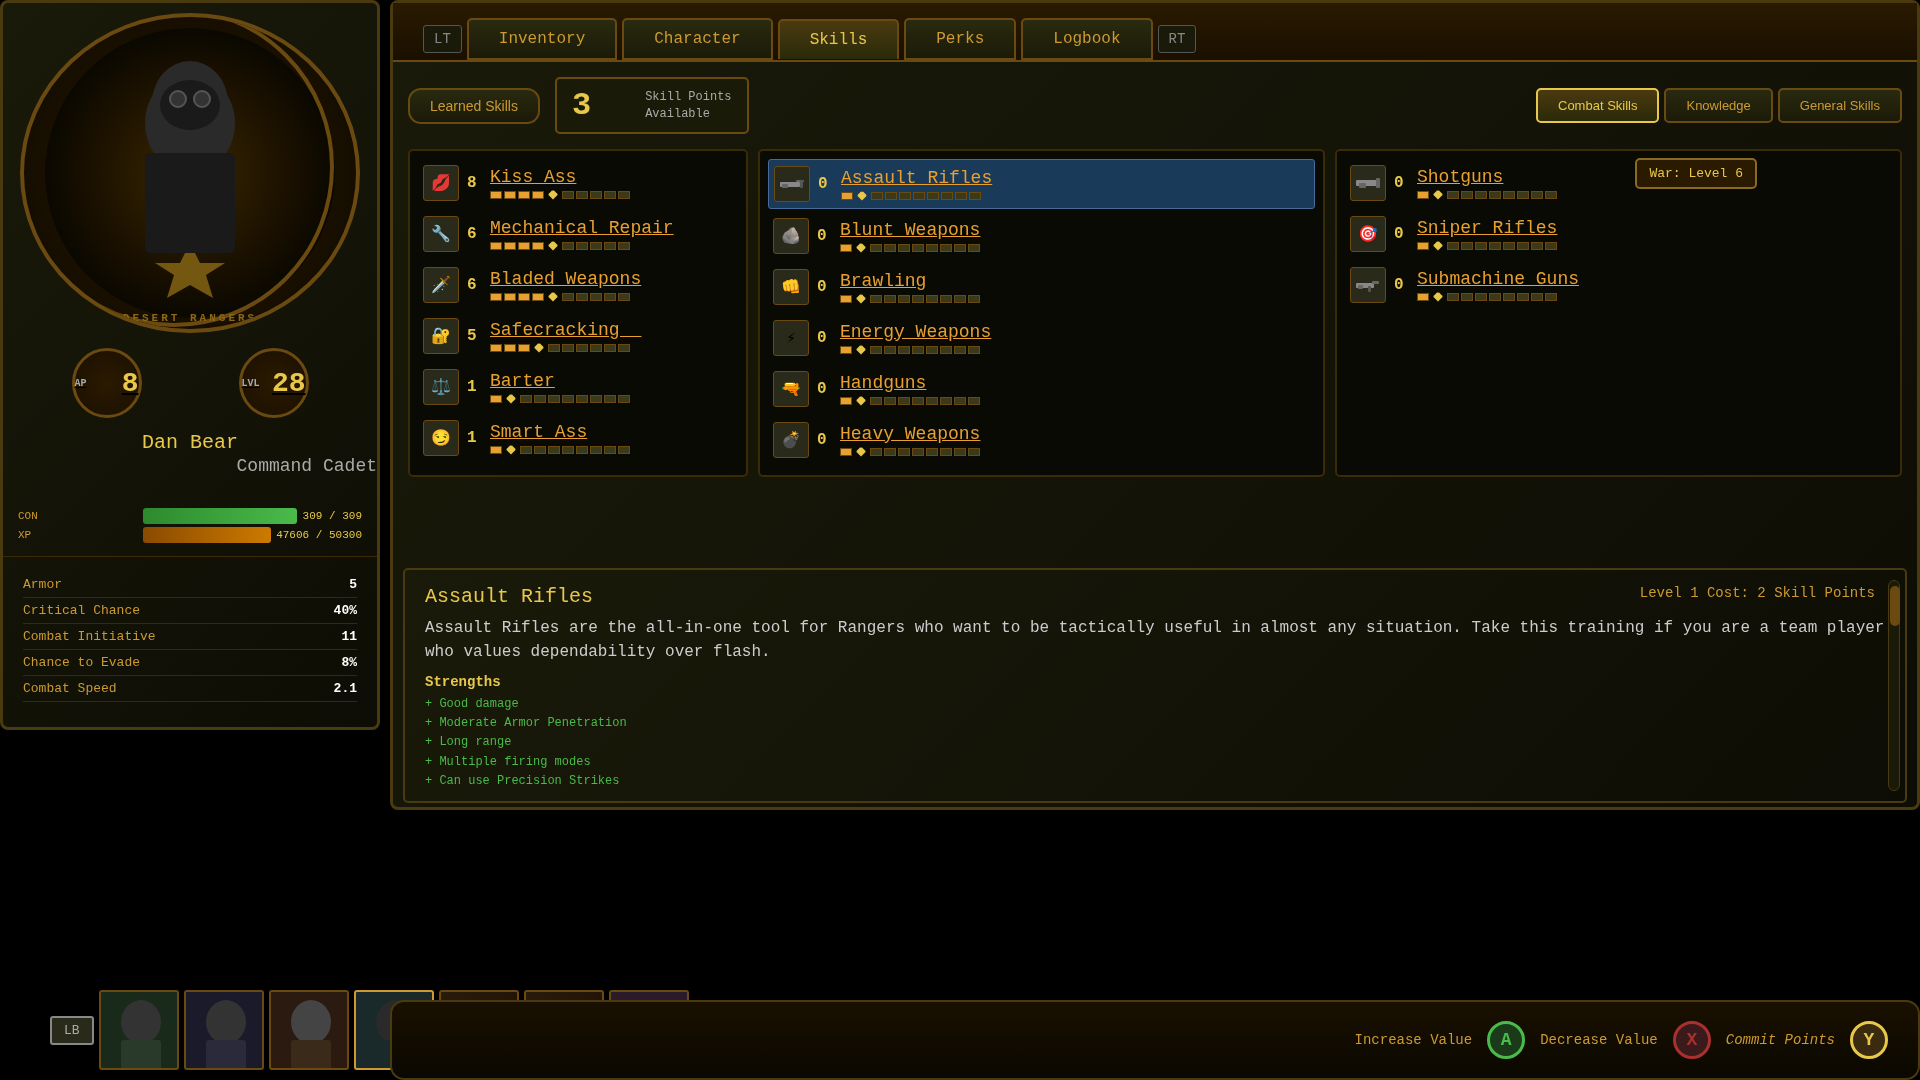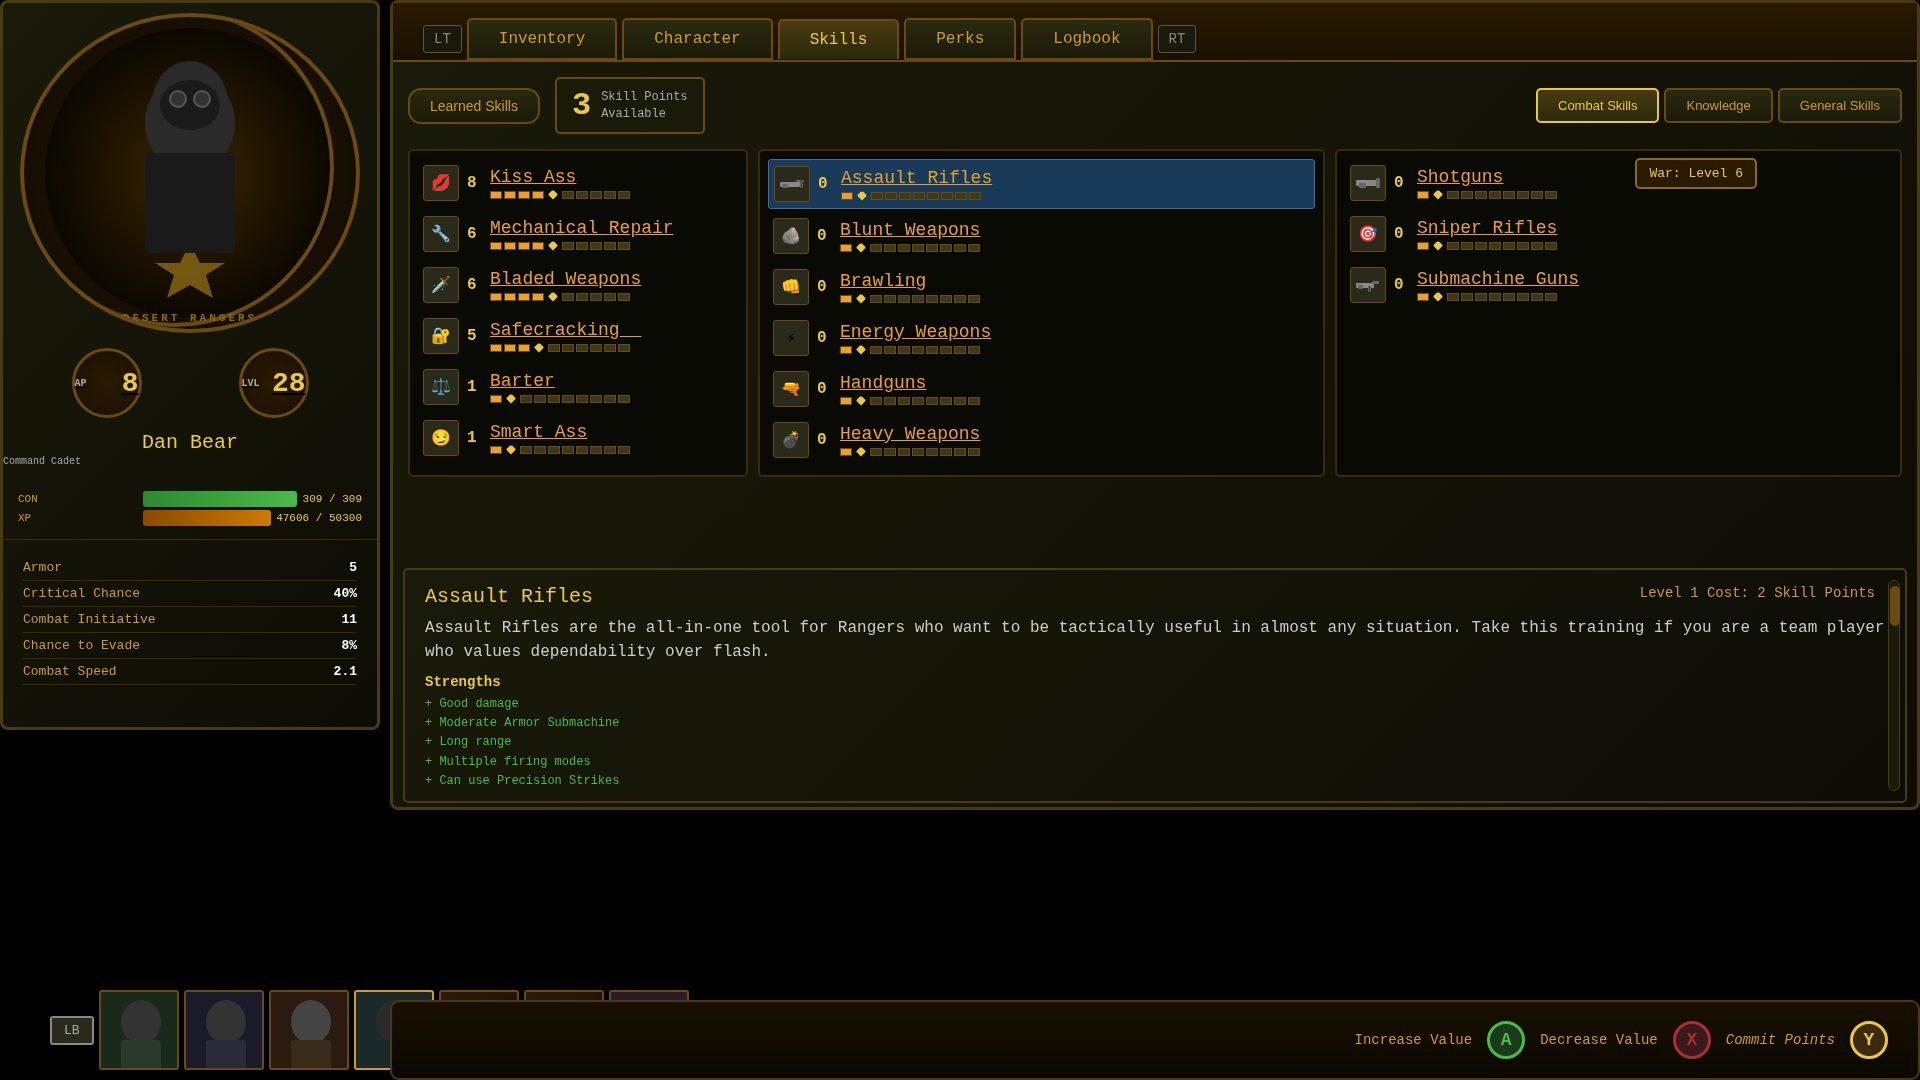--- a/index.html
+++ b/index.html
@@ -72,24 +72,24 @@
     }
 
     .char-name {
       text-align: center;
       color: #e8c84a;
       font-size: 20px;
       margin: 8px 0 2px;
     }
 
     .char-class {
-      text-align: left;
+      text-align: right;
       color: #aaa;
-      font-size: 10px;
-      margin-bottom: 16px;
+      font-size: 18px;
+      margin-bottom: 24px;
     }
 
     .stat-bars {
       padding: 5px 15px;
     }
 
     .stat-bar-row {
       display: flex;
       align-items: center;
       margin: 3px 0;
@@ -229,20 +229,21 @@
     .skill-points-num {
       font-size: 32px;
       color: #e8c84a;
       font-weight: bold;
     }
 
     .skill-points-text {
       color: #aaa;
       font-size: 12px;
       line-height: 1.4;
+      margin-left: 44px;
     }
 
     .skill-cat-tabs {
       display: flex;
       gap: 5px;
       margin-left: auto;
     }
 
     .skill-cat-btn {
       padding: 8px 20px;
@@ -934,34 +935,34 @@
 
     <div style="position:absolute; left:10px; right:10px; bottom:10px; height:235px; background:linear-gradient(135deg,#1a1a0a,#0d0d05); border:2px solid #4a3a10; border-radius:5px; padding:15px 20px; overflow:hidden;">
       <div style="position:relative;">
         <div style="color:#e8c84a; font-size:20px; margin-bottom:8px;">Assault Rifles</div>
         <div style="position:absolute; right:10px; top:0; color:#cc9a30; font-size:14px;text-align:center;">Level 1 Cost: 2 Skill Points</div>
       </div>
       <div style="color:#ccc; font-size:16px; line-height:1.5; margin-bottom:10px;">Assault Rifles are the all-in-one tool for Rangers who want to be tactically useful in almost any situation. Take this training if you are a team player who values dependability over flash.</div>
       <div style="color:#e8c84a; font-size:14px; font-weight:bold; margin-bottom:5px;">Strengths</div>
       <div style="color:#4aba4a; font-size:12px; line-height:1.6;">
         <div>+ Good damage</div>
-        <div>+ Moderate Armor Submachine</div>
+        <div>+ Moderate Armor Penetration</div>
         <div>+ Long range</div>
         <div>+ Multiple firing modes</div>
         <div>+ Can use Precision Strikes</div>
       </div>
 
       <div class="scrollbar">
         <div class="scrollbar-thumb"></div>
       </div>
     </div>
   </div>
 </div>
 
-<div style="position:absolute; left:390px; bottom:0; right:0; height:80px; background:linear-gradient(180deg,#1a1000,#0a0800); border:2px solid #4a3a10; border-radius:9px; display:flex; align-items:center; justify-content:flex-end; padding:0 30px; gap:15px;">
+<div style="position:absolute; left:390px; bottom:0; right:0; height:80px; background:linear-gradient(180deg,#1a1000,#0a0800); border:2px solid #4a3a10; border-radius:14px; display:flex; align-items:center; justify-content:flex-end; padding:0 30px; gap:15px;">
   <span style="color:#cc9a30; font-size:14px;">Increase Value</span>
   <div style="width:38px;height:38px;border-radius:50%;border:3px solid #4aba4a;background:#1a3a1a;display:flex;align-items:center;justify-content:center;color:#4aba4a;font-size:18px;font-weight:bold;">A</div>
 
   <span style="color:#cc9a30; font-size:14px;">Decrease Value</span>
   <div style="width:38px;height:38px;border-radius:50%;border:3px solid #aa3030;background:#3a1a1a;display:flex;align-items:center;justify-content:center;color:#aa3030;font-size:18px;font-weight:bold;">X</div>
 
   <span style="color:#cc9a30; font-size:14px;font-style:italic;">Commit Points</span>
   <div style="width:38px;height:38px;border-radius:50%;border:3px solid #e8c84a;background:#3a2a10;display:flex;align-items:center;justify-content:center;color:#e8c84a;font-size:18px;font-weight:bold;">Y</div>
 </div>
 

